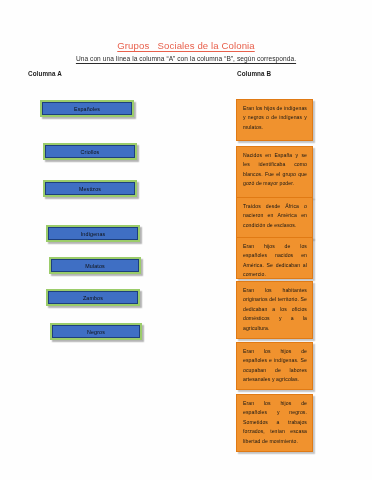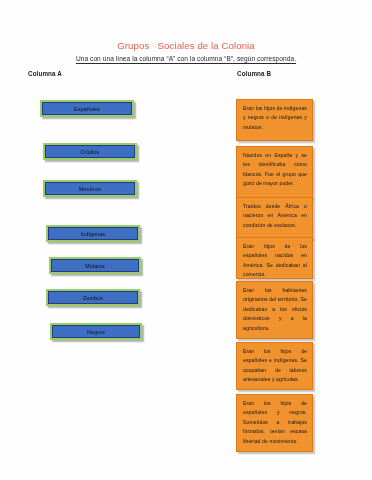--- a/index.html
+++ b/index.html
@@ -23,20 +23,21 @@
 
   
   .doc-title {
     position: absolute;
     top: 40px;
     left: 0;
     width: 372px;
     text-align: center;
     font-size: 9.6px;
     color: #e8604c;
+    text-decoration: underline;
     text-underline-offset: 2px;
     letter-spacing: 0.1px;
     white-space: pre;
   }
   .doc-subtitle {
     position: absolute;
     top: 55px;
     left: 0;
     width: 372px;
     text-align: center;

